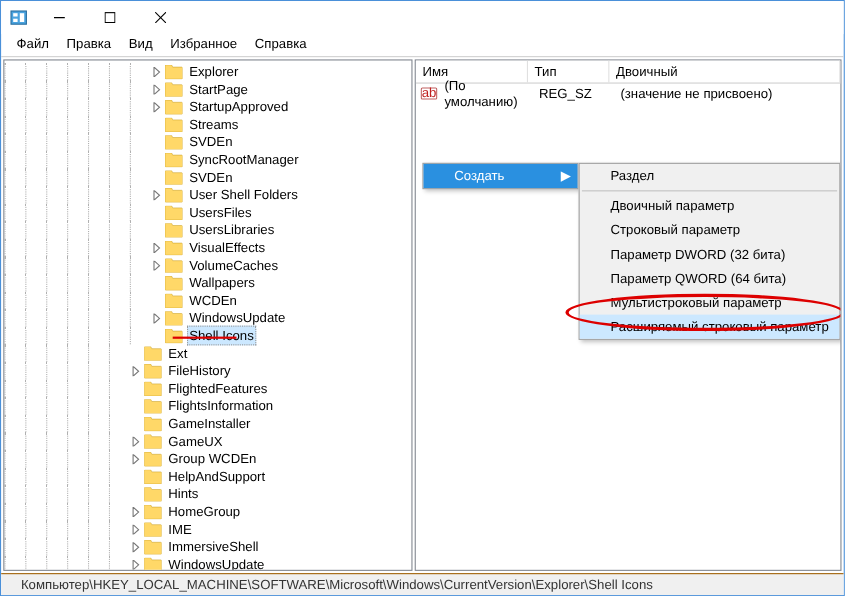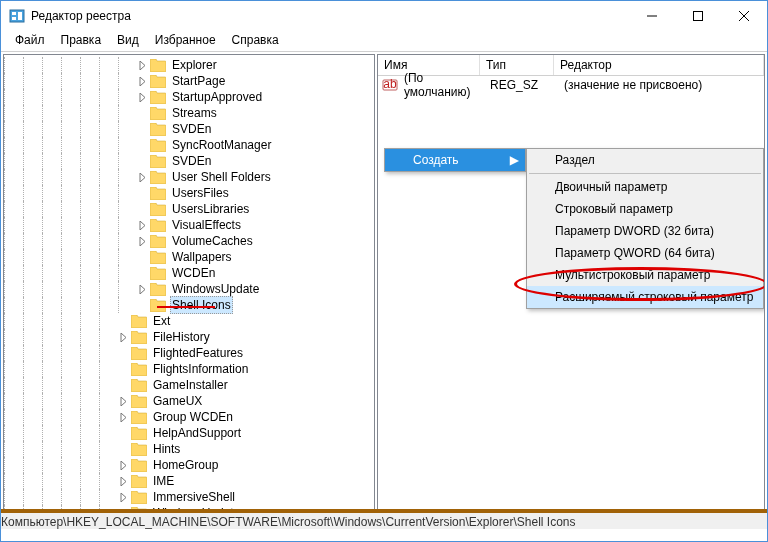--- a/index.html
+++ b/index.html
@@ -7,21 +7,21 @@
 .titlebar { height: 30px; display: flex; align-items: center; padding: 0 0 0 8px; background: #fff; }
 .titlebar .app-icon { width: 16px; height: 16px; margin-right: 6px; }
 .titlebar .title { flex: 1; font-size: 12px; }
 .winbtns { display: flex; height: 100%; }
 .winbtn { width: 46px; height: 100%; display: flex; align-items: center; justify-content: center; }
 .menubar { height: 20px; display: flex; gap: 0; padding: 0 6px; }
 .menubar .mitem { padding: 2px 8px; }
 .content { position: absolute; top: 50px; left: 0; right: 0; bottom: 20px; display: flex; border-top: 1px solid #d0d0d0; }
 .tree-pane { width: 372px; border: 1px solid #828790; margin: 2px; overflow: hidden; background: #fff; }
 .list-pane { flex: 1; border: 1px solid #828790; margin: 2px 2px 2px 0; background: #fff; position: relative; overflow: hidden; }
-.statusbar { position: absolute; bottom: 12px; left: 0; right: 0; height: 20px; padding: 2px 0; font-size: 11px; color: #333; border-top: 4px solid #a16207; background: #f0f0f0; }
+.statusbar { position: absolute; bottom: 0; left: 0; right: 0; height: 20px; padding: 2px 18px; font-size: 11px; color: #333; border-top: 1px solid #a16207; background: #f0f0f0; }
 
 .tree { padding: 2px 0; }
 .tree-row { display: flex; align-items: center; height: 16px; line-height: 16px; white-space: nowrap; }
 .tree-row.selected .label { background: #cce8ff; border: 1px dotted #999; padding: 0 1px; }
 .tree-row .exp { width: 11px; height: 11px; margin-right: 2px; display: inline-flex; align-items: center; justify-content: center; }
 .tree-row .exp svg { display: block; }
 .tree-row .fld { width: 16px; height: 13px; margin-right: 4px; }
 .tree-row .label { padding: 0 2px; }
 .tree-row .guides { flex-shrink: 0; }
 .redmark { position: absolute; height: 2px; background: #d00; }
@@ -47,21 +47,20 @@
 
 <div class="titlebar">
   <span class="app-icon">
     <svg width="16" height="16" viewBox="0 0 16 16">
         <rect x="1" y="2" width="14" height="12" fill="#4aa3df" stroke="#2a6fa0"></rect>
         <rect x="3" y="4" width="4" height="3" fill="#fff"></rect>
         <rect x="3" y="9" width="4" height="3" fill="#fff"></rect>
         <rect x="9" y="4" width="4" height="8" fill="#fff"></rect>
       </svg>
   </span>
-  <span class="title">Редактор реестра</span>
   <div class="winbtns">
     <div class="winbtn">
         <svg width="10" height="10">
           <line x1="0" y1="5" x2="10" y2="5" stroke="#000"></line>
         </svg>
       </div>
     <div class="winbtn">
         <svg width="10" height="10">
           <rect x="0.5" y="0.5" width="9" height="9" fill="none" stroke="#000"></rect>
         </svg>
@@ -432,21 +431,21 @@
           </span>
           <span class="label">WindowsUpdate</span>
         </div>
       </div>
     <div class="redmark" style="left:156px; top:254px; width:58px;"></div>
   </div>
   <div class="list-pane">
     <div class="lhdr">
       <div class="col" style="width:102px">Имя</div>
       <div class="col" style="width:74px">Тип</div>
-      <div class="col" style="flex:1">Редактор</div>
+      <div class="col" style="flex:1">Двоичный</div>
     </div>
     <div class="lrow">
       <span class="icon">
         <svg width="16" height="16" viewBox="0 0 16 16">
             <rect x="1" y="3" width="14" height="10" rx="1" fill="#fff" stroke="#c06060"></rect>
             <text x="8" y="11" font-size="8" text-anchor="middle" fill="#c02020">ab</text>
           </svg>
       </span>
       <span class="c" style="width:86px">(По умолчанию)</span>
       <span class="c" style="width:74px">REG_SZ</span>

